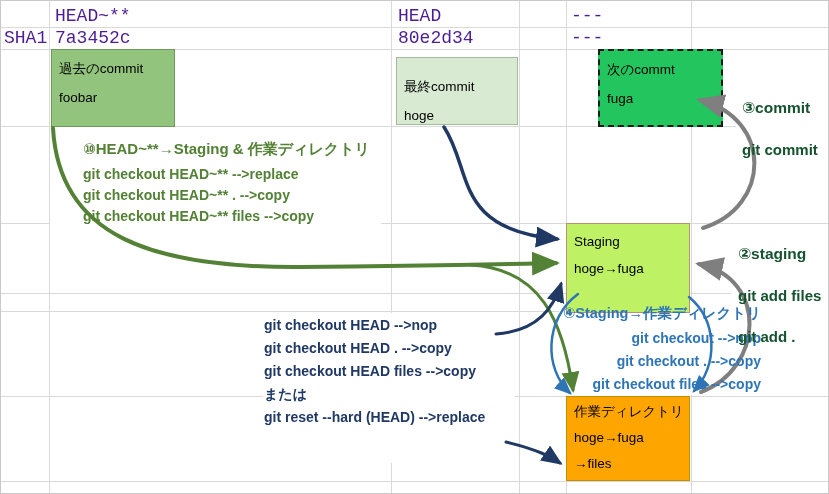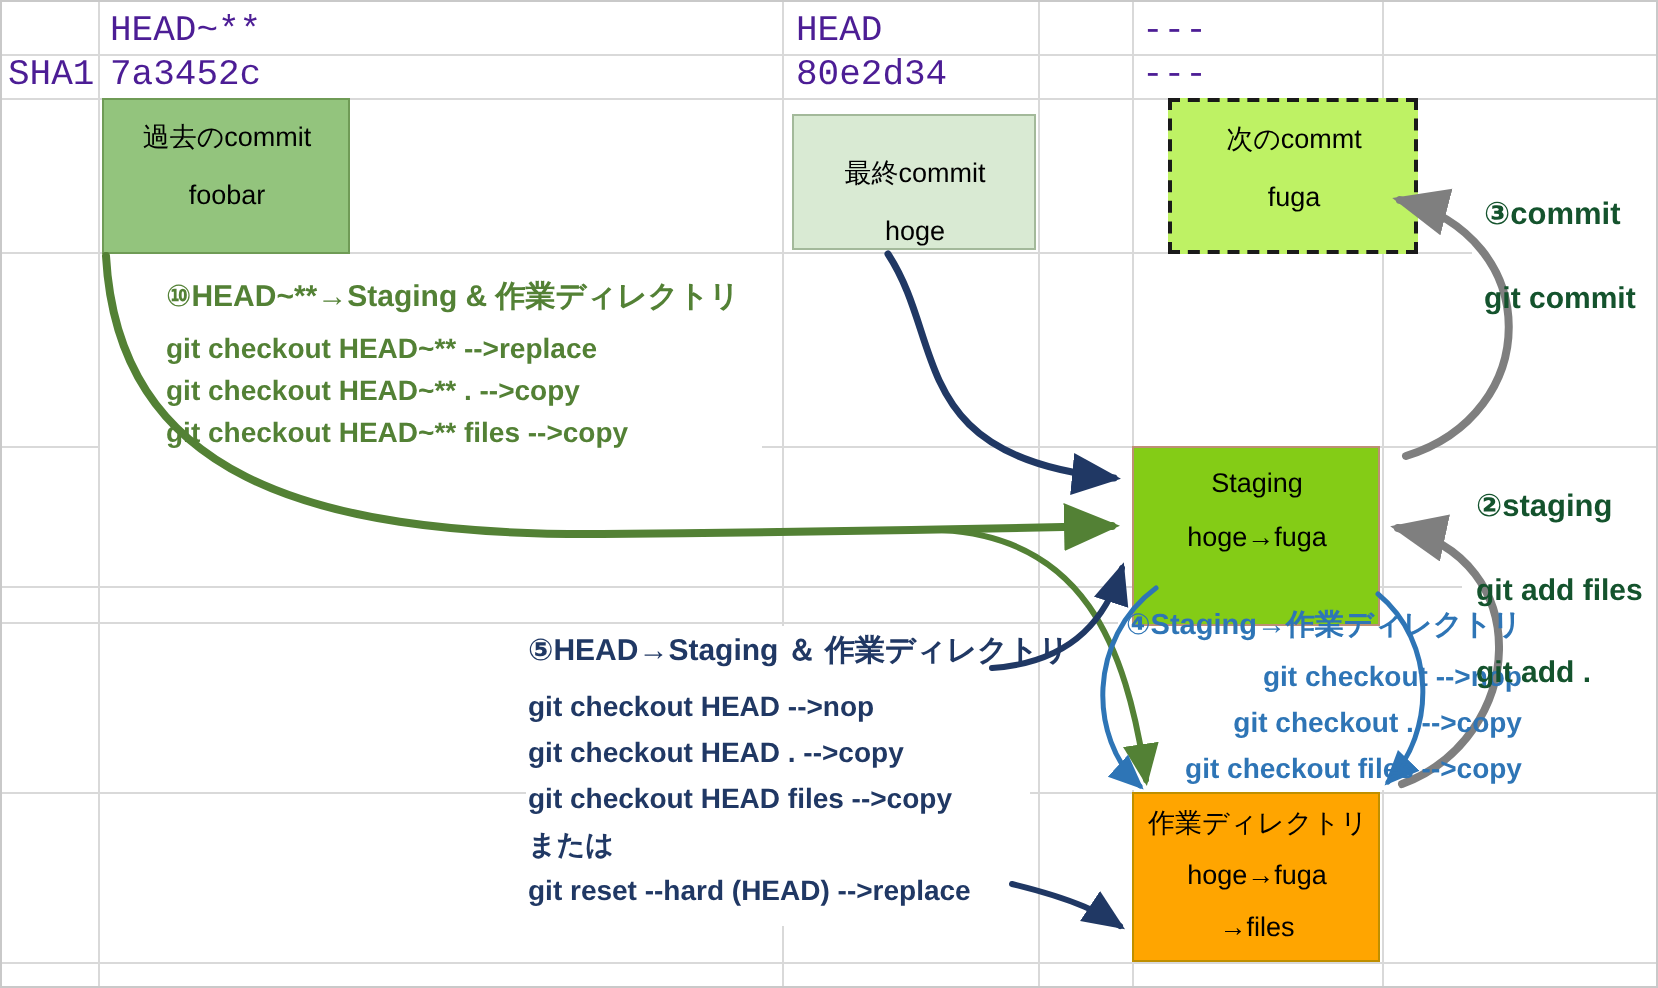--- a/index.html
+++ b/index.html
@@ -7,40 +7,40 @@
     position:relative;width:829px;height:494px;background:#ffffff;
     font-family:"Liberation Sans","DejaVu Sans",sans-serif;
     overflow:hidden;border:1px solid #c9c9c9;box-sizing:border-box;
   }
   .gl{position:absolute;background:#d9d9d9;z-index:1;}
   .gl-h{left:0;width:100%;height:1px;}
   .gl-v{top:0;height:100%;width:1px;}
   .cover{position:absolute;background:#ffffff;z-index:2;}
   .cell{position:absolute;z-index:5;font-size:18px;color:#4c1d95;white-space:nowrap;font-family:Liberation Mono, monospace;}
   .box{position:absolute;z-index:3;box-sizing:border-box;padding:10px 6px 0 7px;
-       font-size:13.5px;color:#000;text-align:center;}
+       font-size:13.5px;color:#000;}
   .box .bline{line-height:18px;margin-bottom:11px;white-space:nowrap;}
   .arrows{position:absolute;left:0;top:0;z-index:4;pointer-events:none;}
   .note{position:absolute;z-index:5;font-weight:bold;white-space:nowrap;}
   .note .t{font-size:15px;line-height:22px;margin-bottom:4px;}
   .note .l{font-size:14px;line-height:21px;}
   .n10{color:#538135;}
   .n5{color:#203864;}
   .n5 .t{line-height:24px;}
   .n5 .l{line-height:23px;}
   .n4{color:#2e75b6;}
   .n4 .t{font-size:14.5px;line-height:22px;margin-bottom:3px;}
   .n4 .l{line-height:23px;text-align:right;}
   .nk{color:#14532d;}
   .nk .t{font-size:15.5px;line-height:26px;margin-bottom:2px;}
   .nk .l{font-size:15px;line-height:25px;margin-top:16px;}
   .b-past{left:50px;top:48px;width:124px;height:78px;background:#93c47d;border:1px solid #6f9b56;}
   .b-last{left:395px;top:56px;width:122px;height:68px;background:#d9ead3;border:1px solid #a3b99a;padding-top:20px;}
-  .b-next{left:583px;top:48px;width:125px;height:78px;background:#bef264;border:2px dashed #1a1a1a;}
-  .b-stage{left:565px;top:222px;width:124px;height:90px;background:#84cc16;border:1px solid #bd8f74;padding-top:9px;}
+  .b-next{left:597px;top:48px;width:125px;height:78px;background:#22c55e;border:2px dashed #1a1a1a;}
+  .b-stage{left:565px;top:222px;width:124px;height:90px;background:#bef264;border:1px solid #bd8f74;padding-top:9px;}
   .b-stage .bline{margin-bottom:9px;}
   .b-work{left:565px;top:395px;width:124px;height:85px;background:#ffa500;border:1px solid #bf8f00;padding-top:6px;}
   .b-work .bline{margin-bottom:8px;}
 </style>
 </head>
 <body>
 
 <div class="sheet">
 
   <div id="gridlines">
@@ -127,21 +127,20 @@
   </svg>
 
   <div class="note n10" style="left:82px;top:137px;">
     <div class="t">⑩HEAD~**→Staging &amp; 作業ディレクトリ</div>
     <div class="l">git checkout HEAD~** --&gt;replace</div>
     <div class="l">git checkout HEAD~** . --&gt;copy</div>
     <div class="l">git checkout HEAD~** files --&gt;copy</div>
   </div>
 
   <div class="note n5" style="left:263px;top:313px;">
-    <div class="t">⑤HEAD→Staging ＆ 作業ディレクトリ</div>
     <div class="l">git checkout HEAD --&gt;nop</div>
     <div class="l">git checkout HEAD . --&gt;copy</div>
     <div class="l">git checkout HEAD files --&gt;copy</div>
     <div class="l">または</div>
     <div class="l">git reset --hard (HEAD) --&gt;replace</div>
   </div>
 
   <div class="note n4" style="left:562px;top:301px;">
     <div class="t">④Staging→作業ディレクトリ</div>
     <div class="l">git checkout --&gt;nop</div>

